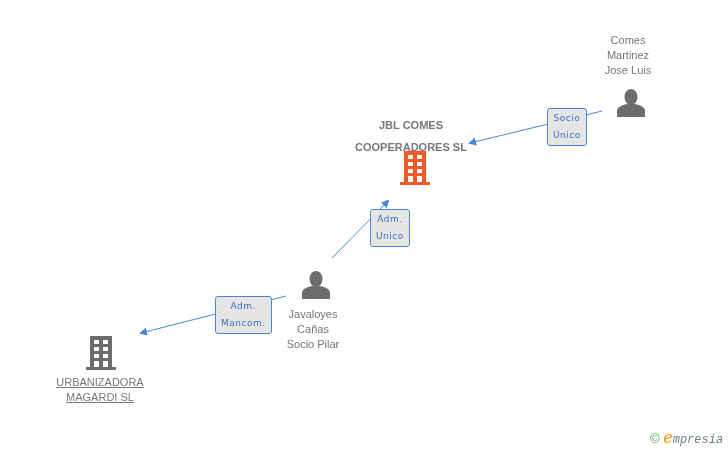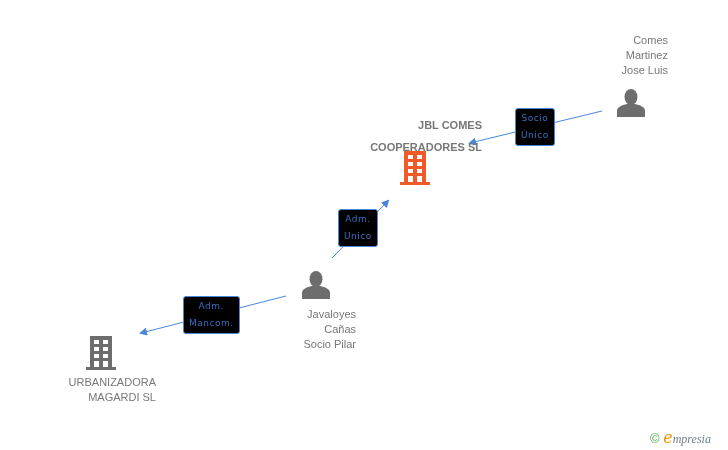--- a/index.html
+++ b/index.html
@@ -1,26 +1,26 @@
 <!DOCTYPE html>
 <html><head>
 <meta charset="utf-8">
 <style>
   html, body { margin:0; padding:0; background:#ffffff; }
   body { width:728px; height:450px; position:relative; overflow:hidden;
          font-family:"Liberation Sans", sans-serif; }
   svg.edges { position:absolute; left:0; top:0; width:728px; height:450px; }
-  .node-label { position:absolute; text-align:right; color:#777777; font-size:11px; line-height:15px; white-space:pre-line; }
+  .node-label { position:absolute; text-align:center; color:#777777; font-size:11px; line-height:15px; white-space:pre-line; }
   .node-label.bold { font-weight:bold; color:#777777; font-size:11px; line-height:22px; }
-  .edge-label { position:absolute; background:#000000; border:1px solid #4a86d8; border-radius:3px;
+  .edge-label { position:absolute; background:#e5e5e5; border:1px solid #4a86d8; border-radius:3px;
                 color:#3a6fc0; font-size:9px; line-height:17px; text-align:center; padding:1px 5px;
-                font-family:"DejaVu Sans", sans-serif; letter-spacing:0.5px; white-space:pre-line; }
+                font-family:"DejaVu Sans", sans-serif; letter-spacing:0.5px; white-space:pre-line;margin-left:32px; }
   .icon { position:absolute; }
   .footer { position:absolute; left:650px; top:428px; font-size:13px; color:#4caf50; }
-  .footer .brand { font-family:Liberation Serif, serif; font-style:italic; color:#6d7f8a; font-size:12px; }
+  .footer .brand { font-family:Liberation Mono, monospace; font-style:italic; color:#6d7f8a; font-size:12px; }
   .footer .e { color:#f39200; font-size:16px; font-style:italic; font-family:"DejaVu Serif", serif; }
 </style>
 </head>
 <body>
 
 <svg class="edges">
   <defs>
     <marker id="arr" markerWidth="8" markerHeight="8" refX="6" refY="4" orient="auto">
       <path d="M0,0 L8,4 L0,8 z" fill="#4a86d8"></path>
     </marker>
@@ -70,21 +70,21 @@
     <rect x="8" y="5" width="5" height="4"></rect>
       <rect x="17" y="5" width="5" height="4"></rect>
     <rect x="8" y="12" width="5" height="4"></rect>
       <rect x="17" y="12" width="5" height="4"></rect>
     <rect x="8" y="19" width="5" height="4"></rect>
       <rect x="17" y="19" width="5" height="4"></rect>
     <rect x="8" y="26" width="5" height="6"></rect>
       <rect x="17" y="26" width="5" height="6"></rect>
   </g>
 </svg>
-<div class="node-label" style="left:44px; top:375px; width:112px;">URBANIZADORA
+<div class="node-label" style="left:44px; top:375px; width:112px;text-decoration:underline;">URBANIZADORA
 MAGARDI SL</div>
 
 <div class="edge-label" style="left:515px; top:108px;">Socio
 Único</div>
 <div class="edge-label" style="left:338px; top:209px;">Adm.
 Unico</div>
 <div class="edge-label" style="left:183px; top:296px;">Adm.
 Mancom.</div>
 
 <div class="footer">

